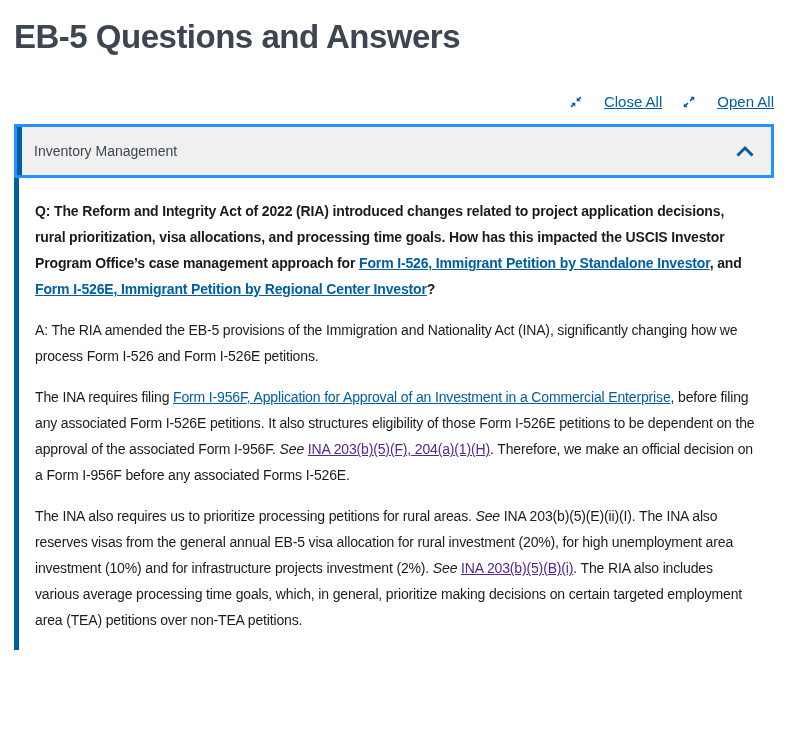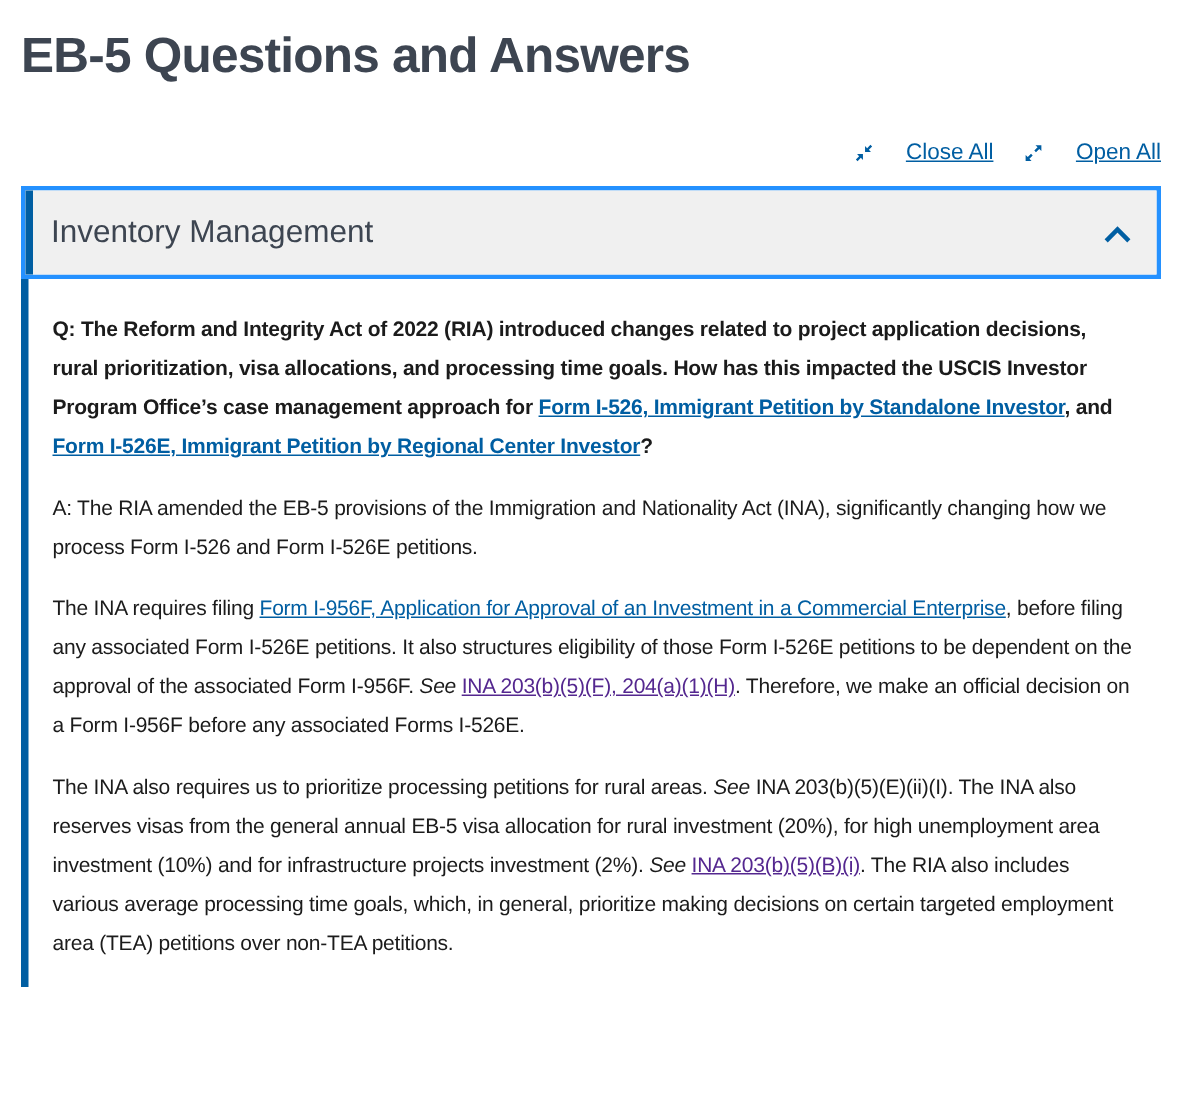--- a/index.html
+++ b/index.html
@@ -51,21 +51,21 @@
   .acc-header {
     display: flex;
     align-items: center;
     justify-content: space-between;
     width: 100%;
     background: #f0f0f0;
     border: none;
     border-left: 5px solid #005ea2;
     padding: 15px 17px 15px 12px;
     font-family: inherit;
-    font-size: 21px;
+    font-size: 14px;
     color: #3d4551;
     text-align: left;
     cursor: pointer;
   }
   .acc-header .chevron { display: block; margin-top: 2px; }
 
   .acc-content {
     border-left: 5px solid #005ea2;
     background: #ffffff;
     padding: 20px 19px 2px 16px;

